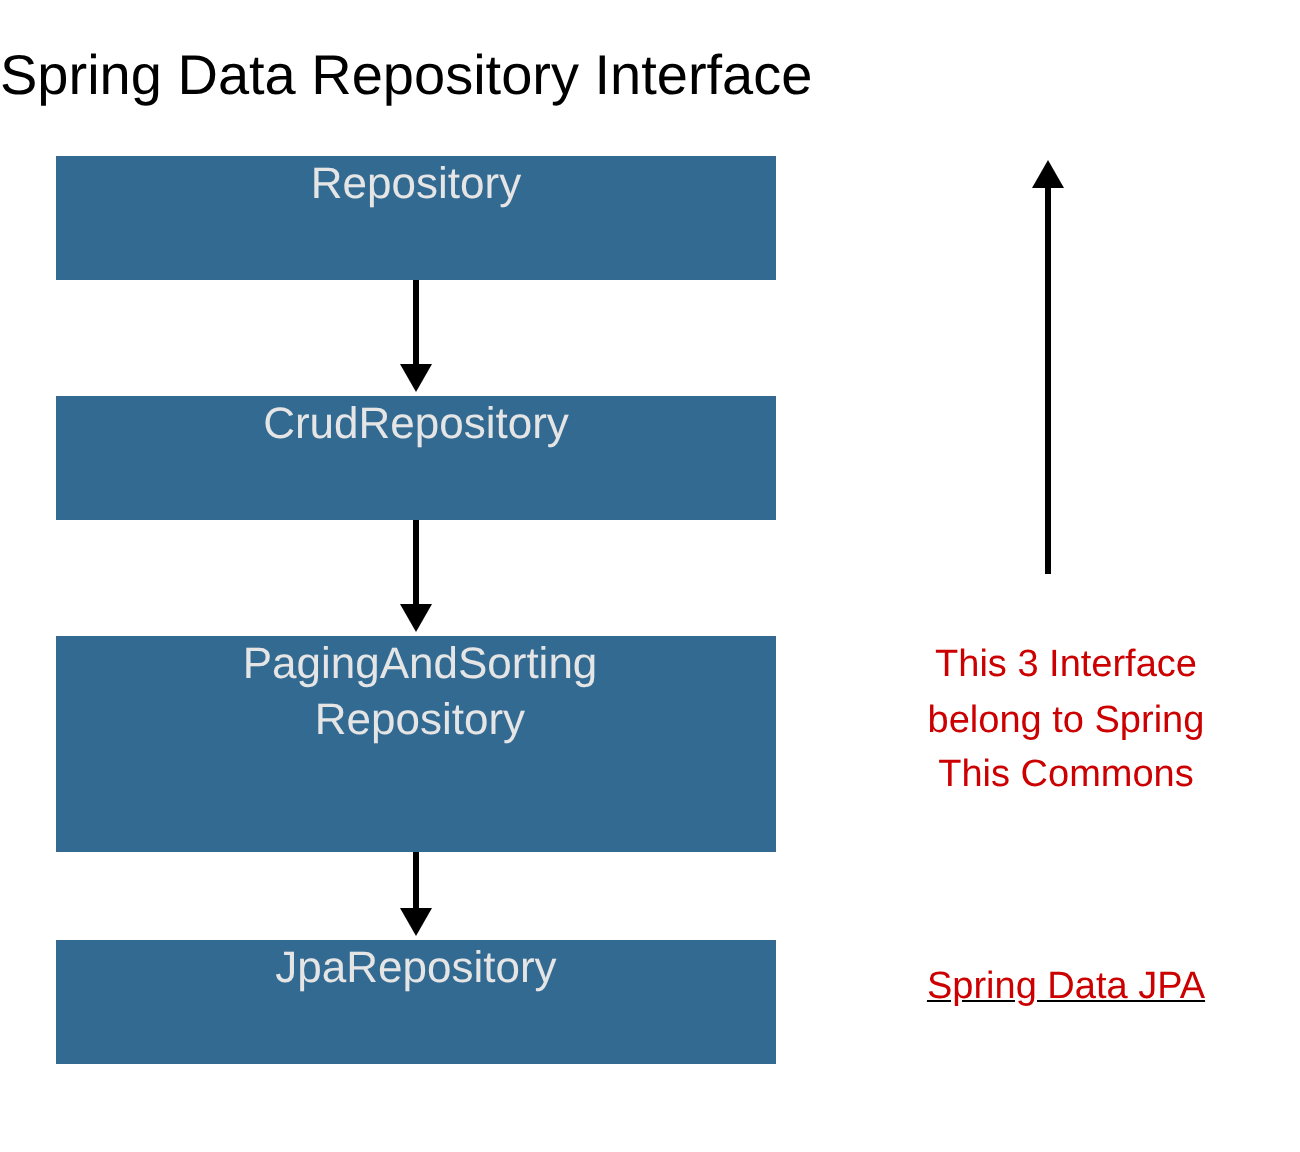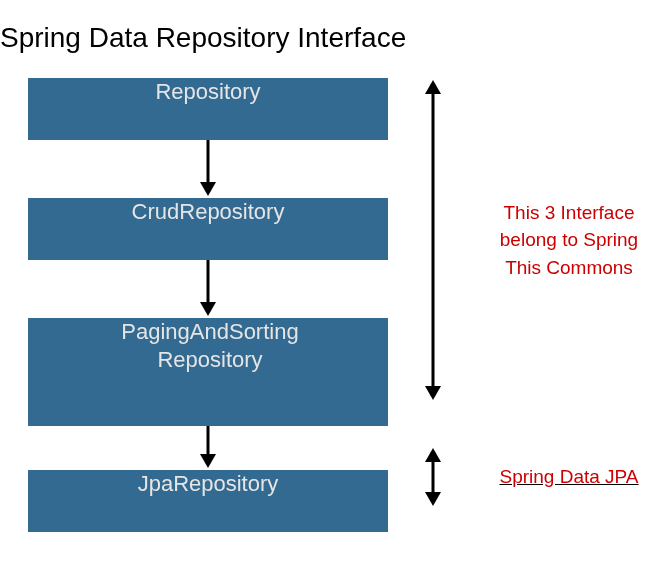--- a/index.html
+++ b/index.html
@@ -58,21 +58,21 @@
     }
     .right-col {
       display: flex;
       flex-direction: column;
       align-items: center;
       margin-left: 34px;
       flex: 1;
     }
     .bracket-group {
       display: flex;
-      flex-direction: row;
+      flex-direction: column;
       align-items: center;
       gap: 32px;
     }
     .bracket-label {
       color: #cc0000;
       font-size: 19px;
       text-align: center;
       line-height: 1.45;
       margin-left: 18px;
       width: 150px;

